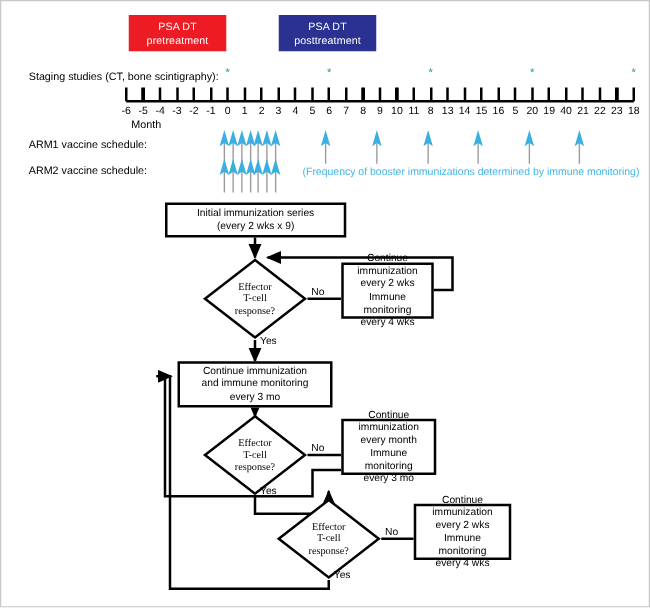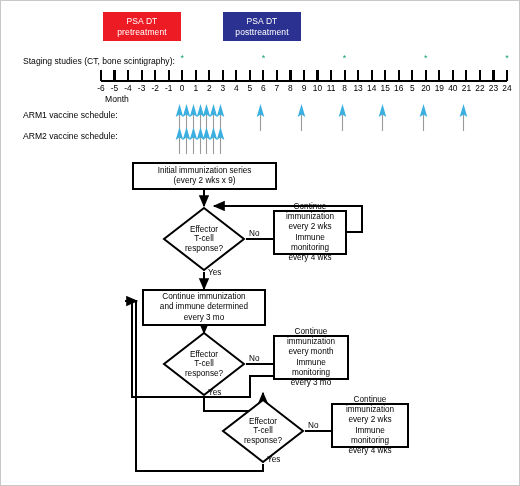--- a/index.html
+++ b/index.html
@@ -66,21 +66,21 @@
     left: 241px; top: 131px; font-size: 8.4px; color: #45b6e6;
     white-space: nowrap;
   }
   .fbox {
     border: 2px solid #000000; background: #ffffff;
     display: flex; align-items: center; justify-content: center;
     text-align: center; font-size: 8.2px; line-height: 10.2px;
     color: #000000; padding: 1px 2px;
   }
   .fdia {
-    width: 84px; height: 66px;
+    width: 84px; height: 66px; font-family: Liberation Serif, serif;
   }
   .fdia .dwrap {
     position: absolute; inset: 0;
     display: flex; align-items: center; justify-content: center;
     text-align: center; font-size: 8.2px; line-height: 9.6px;
     z-index: 2; pointer-events: none;
   }
   .fdia .dshape {
     position: absolute; inset: 0;
   }
@@ -162,21 +162,21 @@
       <div class="abs tick-label" style="left: 438.333px;">19</div>
       <div class="abs tick" style="left: 450.767px;"></div>
       <div class="abs tick-label" style="left: 451.867px;">40</div>
       <div class="abs tick" style="left: 464.3px;"></div>
       <div class="abs tick-label" style="left: 465.4px;">21</div>
       <div class="abs tick" style="left: 477.833px;"></div>
       <div class="abs tick-label" style="left: 478.933px;">22</div>
       <div class="abs tick" style="left: 491.367px;"></div>
       <div class="abs tick-label" style="left: 492.467px;">23</div>
       <div class="abs tick" style="left: 504.9px;"></div>
-      <div class="abs tick-label" style="left: 506px;">24</div>
+      <div class="abs tick-label" style="left: 506px;">18</div>
     </div>
   <div class="abs" id="stars-layer">
       <div class="abs star" style="left: 181.2px; color: rgb(26, 158, 119);">*</div>
       <div class="abs star" style="left: 262.4px; color: rgb(26, 158, 119);">*</div>
       <div class="abs star" style="left: 343.6px; color: rgb(26, 158, 119);">*</div>
       <div class="abs star" style="left: 424.8px; color: rgb(26, 158, 119);">*</div>
       <div class="abs star" style="left: 506px; color: rgb(26, 158, 119);">*</div>
     </div>
   <div class="abs row-label" id="month-label">Month</div>
 
@@ -257,20 +257,21 @@
         </svg></div>
       <div class="abs vax" style="left: 212.533px; top: 0px;"><svg width="9" height="28" viewBox="0 0 9 28">
           <line x1="4.5" y1="10" x2="4.5" y2="27" stroke="#9a9a9a" stroke-width="1.1"></line>
           <polygon points="4.5,0 8.3,13 4.5,10.4 0.7,13" fill="#3bb0e0"></polygon>
         </svg></div>
       <div class="abs vax" style="left: 219.3px; top: 0px;"><svg width="9" height="28" viewBox="0 0 9 28">
           <line x1="4.5" y1="10" x2="4.5" y2="27" stroke="#9a9a9a" stroke-width="1.1"></line>
           <polygon points="4.5,0 8.3,13 4.5,10.4 0.7,13" fill="#3bb0e0"></polygon>
         </svg></div>
     </div>
+  <div class="abs" id="arm2-note">(Frequency of booster immunizations determined by immune monitoring)</div>
 
   <svg class="abs" id="flow-edges" width="520" height="486" style="left:0;top:0;">
     <defs>
       <marker id="arrowhead" markerWidth="7" markerHeight="7" refX="5.4" refY="2.6" orient="auto" markerUnits="strokeWidth">
         <path d="M0,0 L6,2.6 L0,5.2 z" fill="#000000"></path>
       </marker>
     </defs>
     <g stroke="#000000" stroke-width="2" fill="none">
 
       <line x1="203" y1="188" x2="203" y2="205" marker-end="url(#arrowhead)"></line>
@@ -324,21 +325,21 @@
       <div>Continue immunization</div>
       <div>every 2 wks</div>
       <div>Immune monitoring</div>
       <div>every 4 wks</div>
     </div>
   </div>
 
   <div class="abs fbox" style="left:141px; top:288px; width:124px; height:37px;">
     <div>
       <div>Continue immunization</div>
-      <div>and immune determined</div>
+      <div>and immune monitoring</div>
       <div>every 3 mo</div>
     </div>
   </div>
 
   <div class="abs fdia" style="left:161px; top:330px;">
     <svg class="dshape" viewBox="0 0 84 66">
       <polygon points="42,2 82,33 42,64 2,33" fill="#ffffff" stroke="#000000" stroke-width="2"></polygon>
     </svg>
     <div class="dwrap">
       <div>

